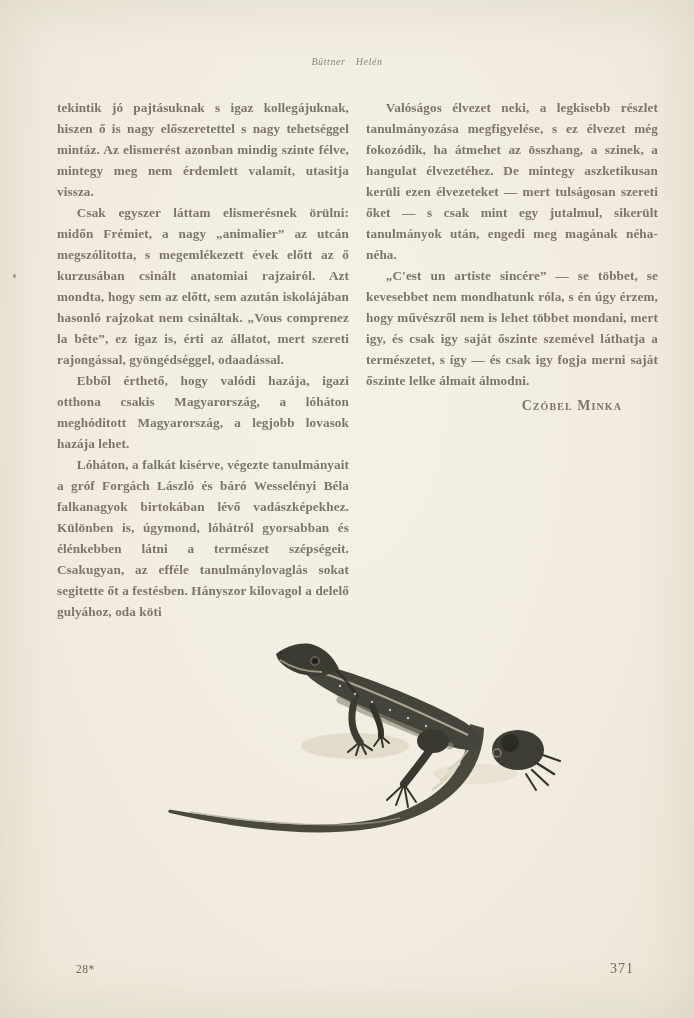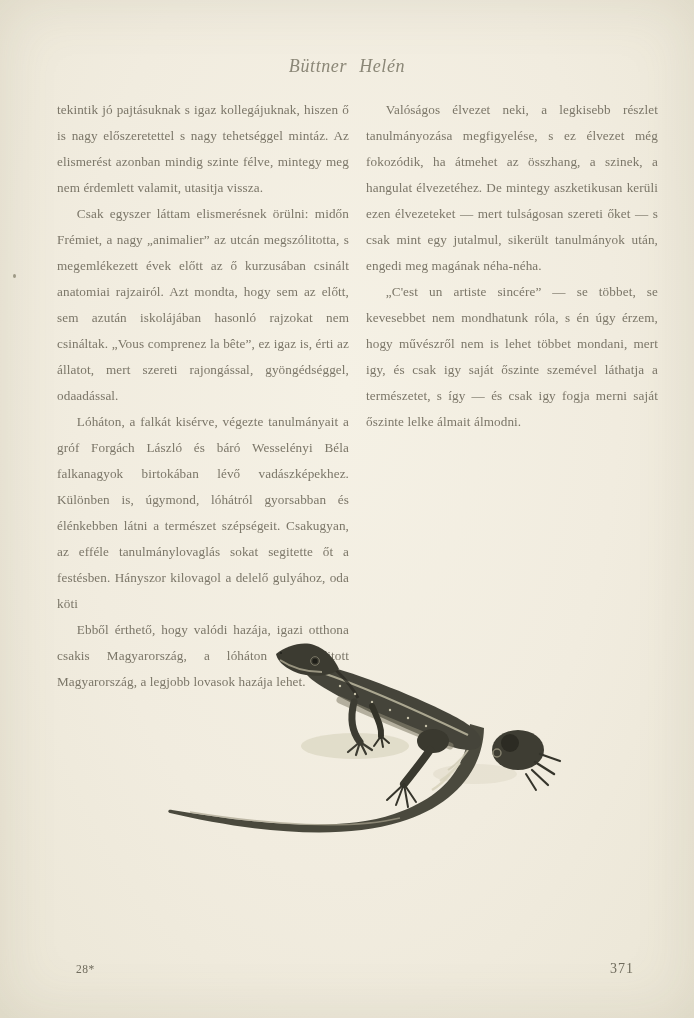--- a/index.html
+++ b/index.html
@@ -14,39 +14,40 @@
     width: 694px; height: 1018px;
     background: radial-gradient(ellipse at 50% 38%, #f5f1e5 0%, #f1ecdf 55%, #ebe6d6 100%);
     box-shadow: inset 0 0 60px rgba(120,110,80,0.14);
     color: #7b7668;
   }
   .running-header {
     position: absolute;
     top: 56px; left: 0; width: 100%;
     text-align: center;
     font-style: italic;
-    font-size: 18px;
+    font-size: 10px;
     letter-spacing: 0.6px;
     word-spacing: 7px;
     color: #8b8777;
   }
   .columns {
     position: absolute;
     top: 97px; left: 57px;
     width: 601px;
     display: flex;
     gap: 17px;
   }
   .col {
     width: 292px;
     font-size: 13.2px;
-    line-height: 26px;
+    line-height: 21px;
     text-align: justify;
     color: #7b7668;
     letter-spacing: 0.1px;
+    font-weight: bold;
   }
   .col p { margin: 0; text-indent: 1.5em; }
   .col p.first { text-indent: 0; }
   .signature {
     margin-top: 4px;
     padding-right: 36px;
     text-align: right;
     font-variant: small-caps;
     font-size: 13.8px;
     letter-spacing: 1.1px;
@@ -76,26 +77,27 @@
 <body>
 
 <div class="page">
 
   <div class="running-header">Büttner Helén</div>
 
   <div class="columns">
     <div class="col">
       <p class="first">tekintik jó pajtásuknak s igaz kollegájuknak, hiszen ő is nagy előszeretettel s nagy tehetséggel mintáz. Az elismerést azonban mindig szinte félve, mintegy meg nem érdemlett valamit, utasitja vissza.</p>
       <p>Csak egyszer láttam elismerésnek örülni: midőn Frémiet, a nagy „animalier” az utcán megszólitotta, s megemlékezett évek előtt az ő kurzusában csinált anatomiai rajzairól. Azt mondta, hogy sem az előtt, sem azután iskolájában hasonló rajzokat nem csináltak. „Vous comprenez la bête”, ez igaz is, érti az állatot, mert szereti rajongással, gyöngédséggel, odaadással.</p>
+      <p>Ebből érthető, hogy valódi hazája, igazi otthona csakis Magyarország, a lóháton meghóditott Magyarország, a legjobb lovasok hazája lehet.</p>
       <p>Lóháton, a falkát kisérve, végezte tanulmányait a gróf Forgách László és báró Wesselényi Béla falkanagyok birtokában lévő vadászképekhez. Különben is, úgymond, lóhátról gyorsabban és élénkebben látni a természet szépségeit. Csakugyan, az efféle tanulmánylovaglás sokat segitette őt a festésben. Hányszor kilovagol a delelő gulyához, oda köti</p>
-      <p>Ebből érthető, hogy valódi hazája, igazi otthona csakis Magyarország, a lóháton meghóditott Magyarország, a legjobb lovasok hazája lehet.</p>
     </div>
     <div class="col">
       <p>Valóságos élvezet neki, a legkisebb részlet tanulmányozása megfigyelése, s ez élvezet még fokozódik, ha átmehet az összhang, a szinek, a hangulat élvezetéhez. De mintegy aszketikusan kerüli ezen élvezeteket — mert tulságosan szereti őket — s csak mint egy jutalmul, sikerült tanulmányok után, engedi meg magának néha-néha.</p>
       <p>„C'est un artiste sincére” — se többet, se kevesebbet nem mondhatunk róla, s én úgy érzem, hogy művészről nem is lehet többet mondani, mert igy, és csak igy saját őszinte szemével láthatja a természetet, s így — és csak igy fogja merni saját őszinte lelke álmait álmodni.</p>
+      <div class="signature">Czóbel Minka</div>
     </div>
   </div>
 
   <svg class="lizard" viewBox="0 0 430 235" xmlns="http://www.w3.org/2000/svg" aria-hidden="true">
 
     <ellipse cx="205" cy="124" rx="54" ry="13" fill="#ded9c6" opacity="0.85"></ellipse>
     <ellipse cx="325" cy="152" rx="42" ry="10" fill="#ddd8c5" opacity="0.5"></ellipse>
 
     <path d="M 334 106 C 333 148, 304 184, 250 200 C 186 220, 92 208, 20 191 C 17 190, 18 187, 22 188 C 95 200, 186 212, 244 192 C 294 175, 317 146, 320 102 Z" fill="#4a493d"></path>
     <path d="M 250 196 C 200 208, 120 203, 40 190" stroke="#a6a18c" stroke-width="1.5" fill="none" opacity="0.7"></path>

